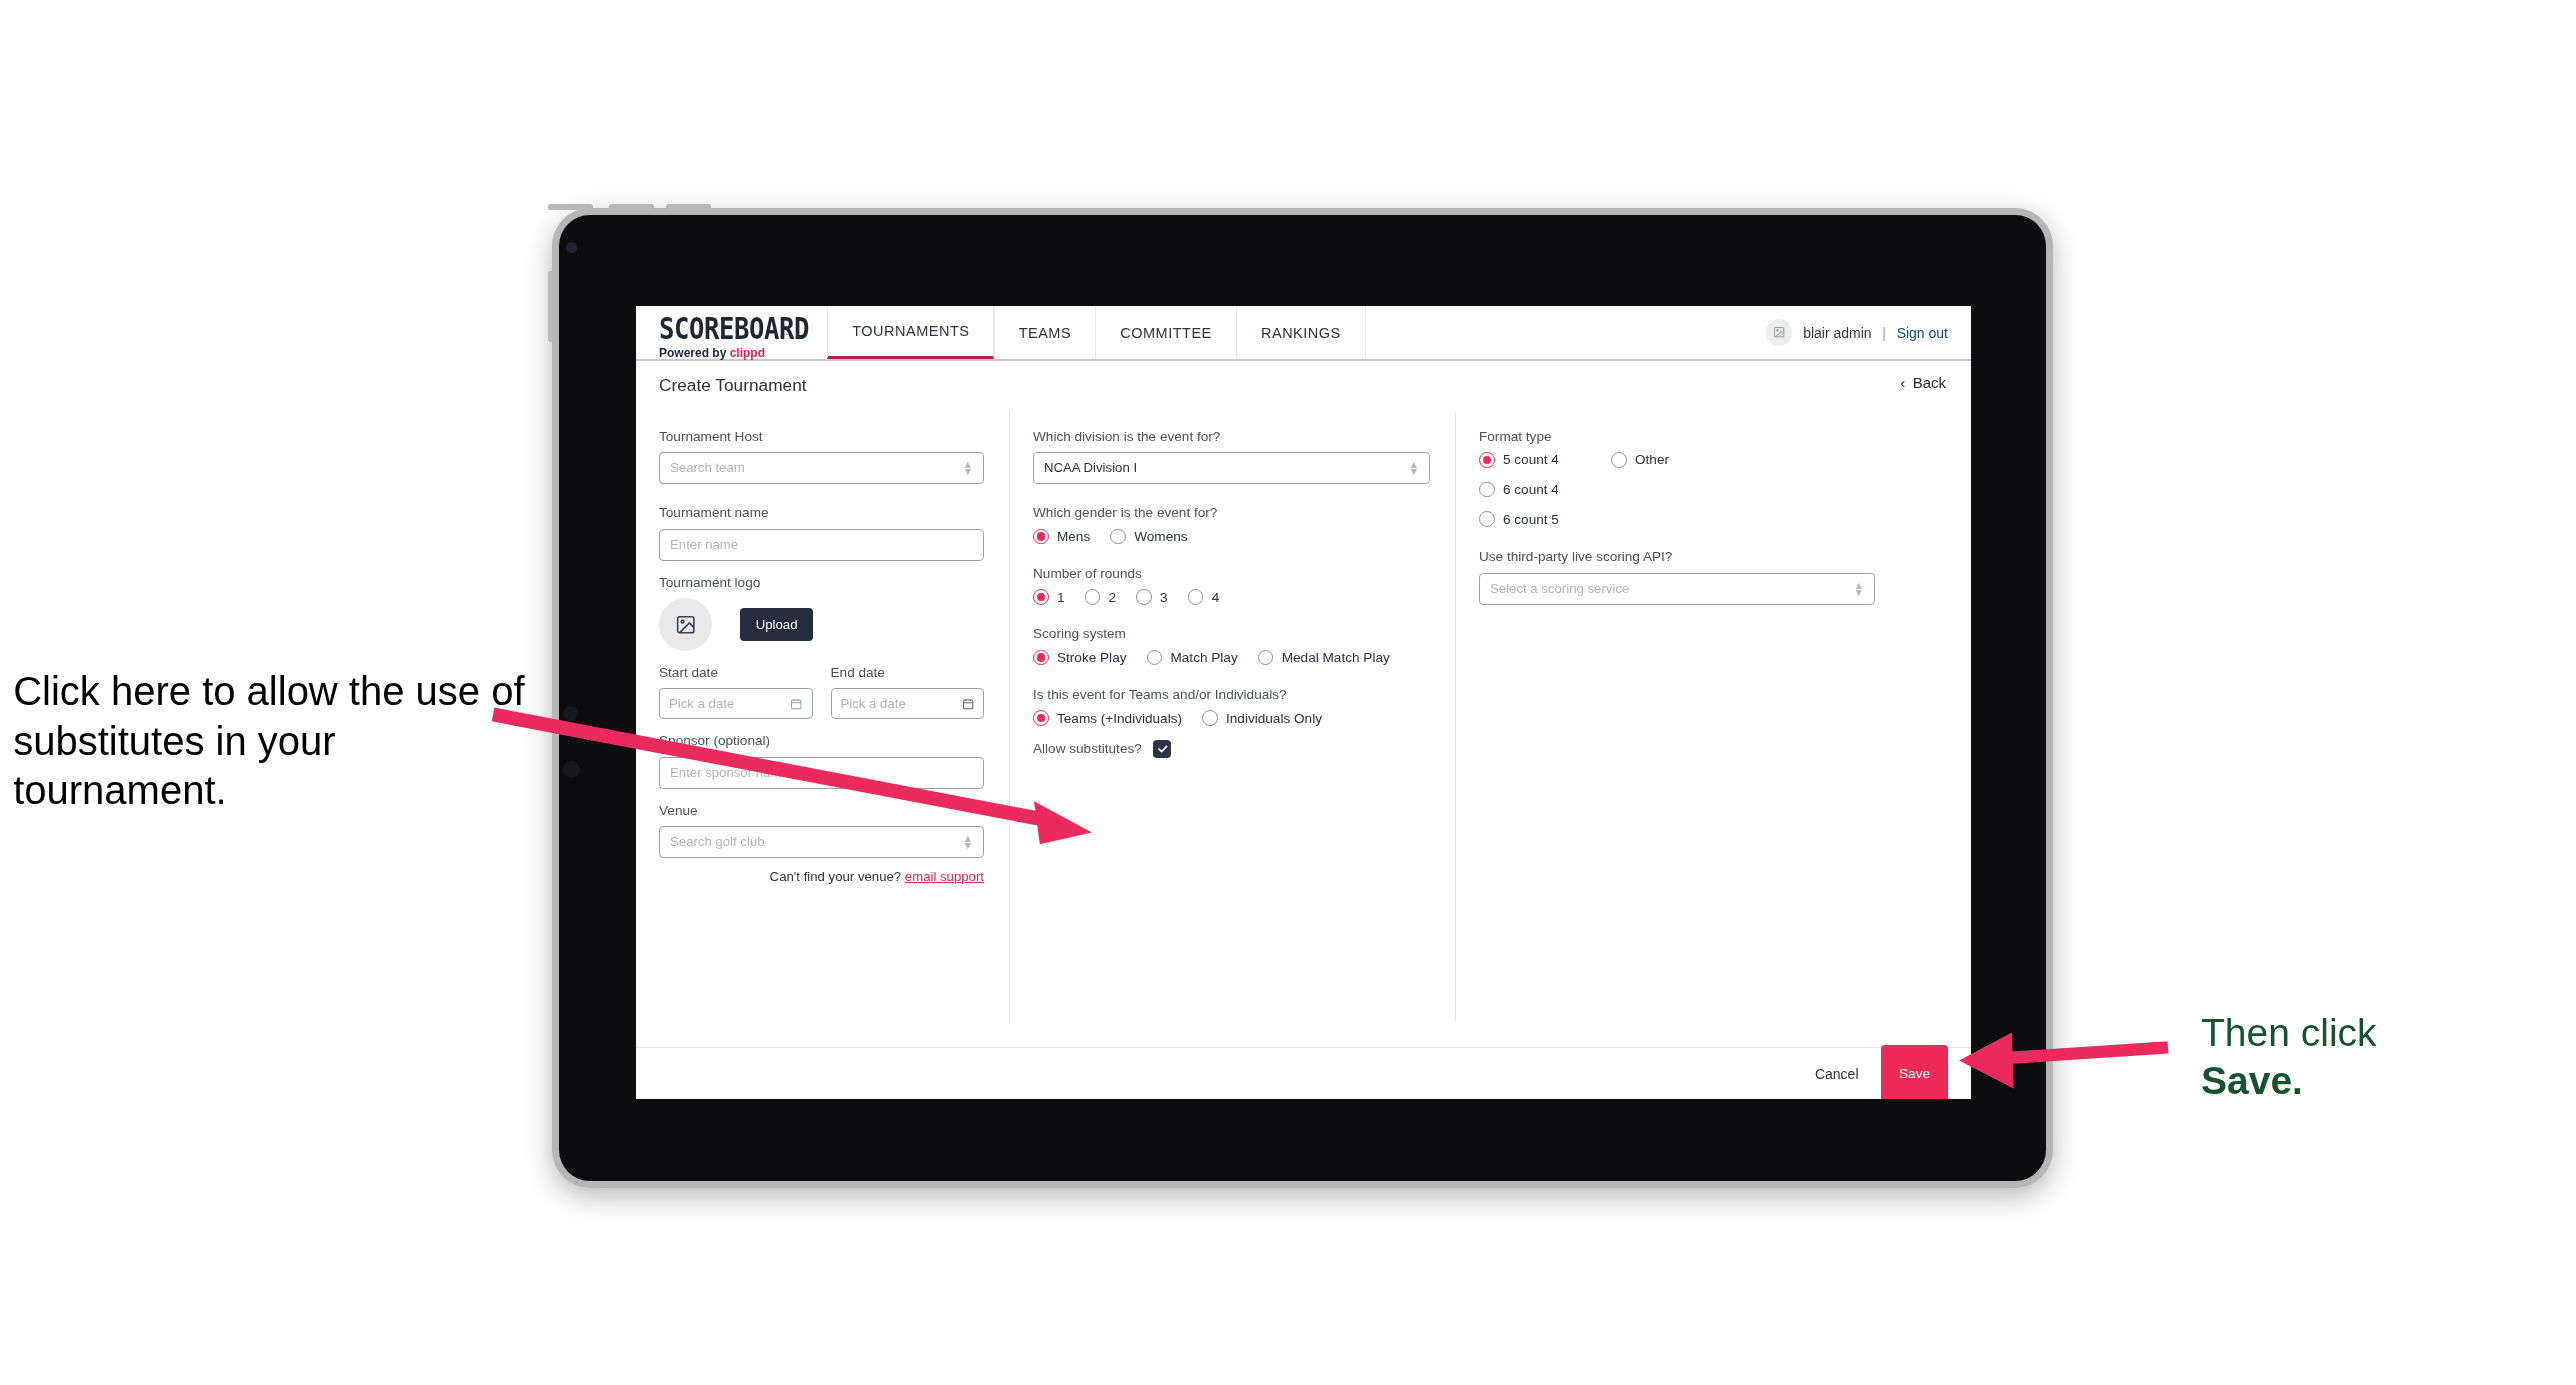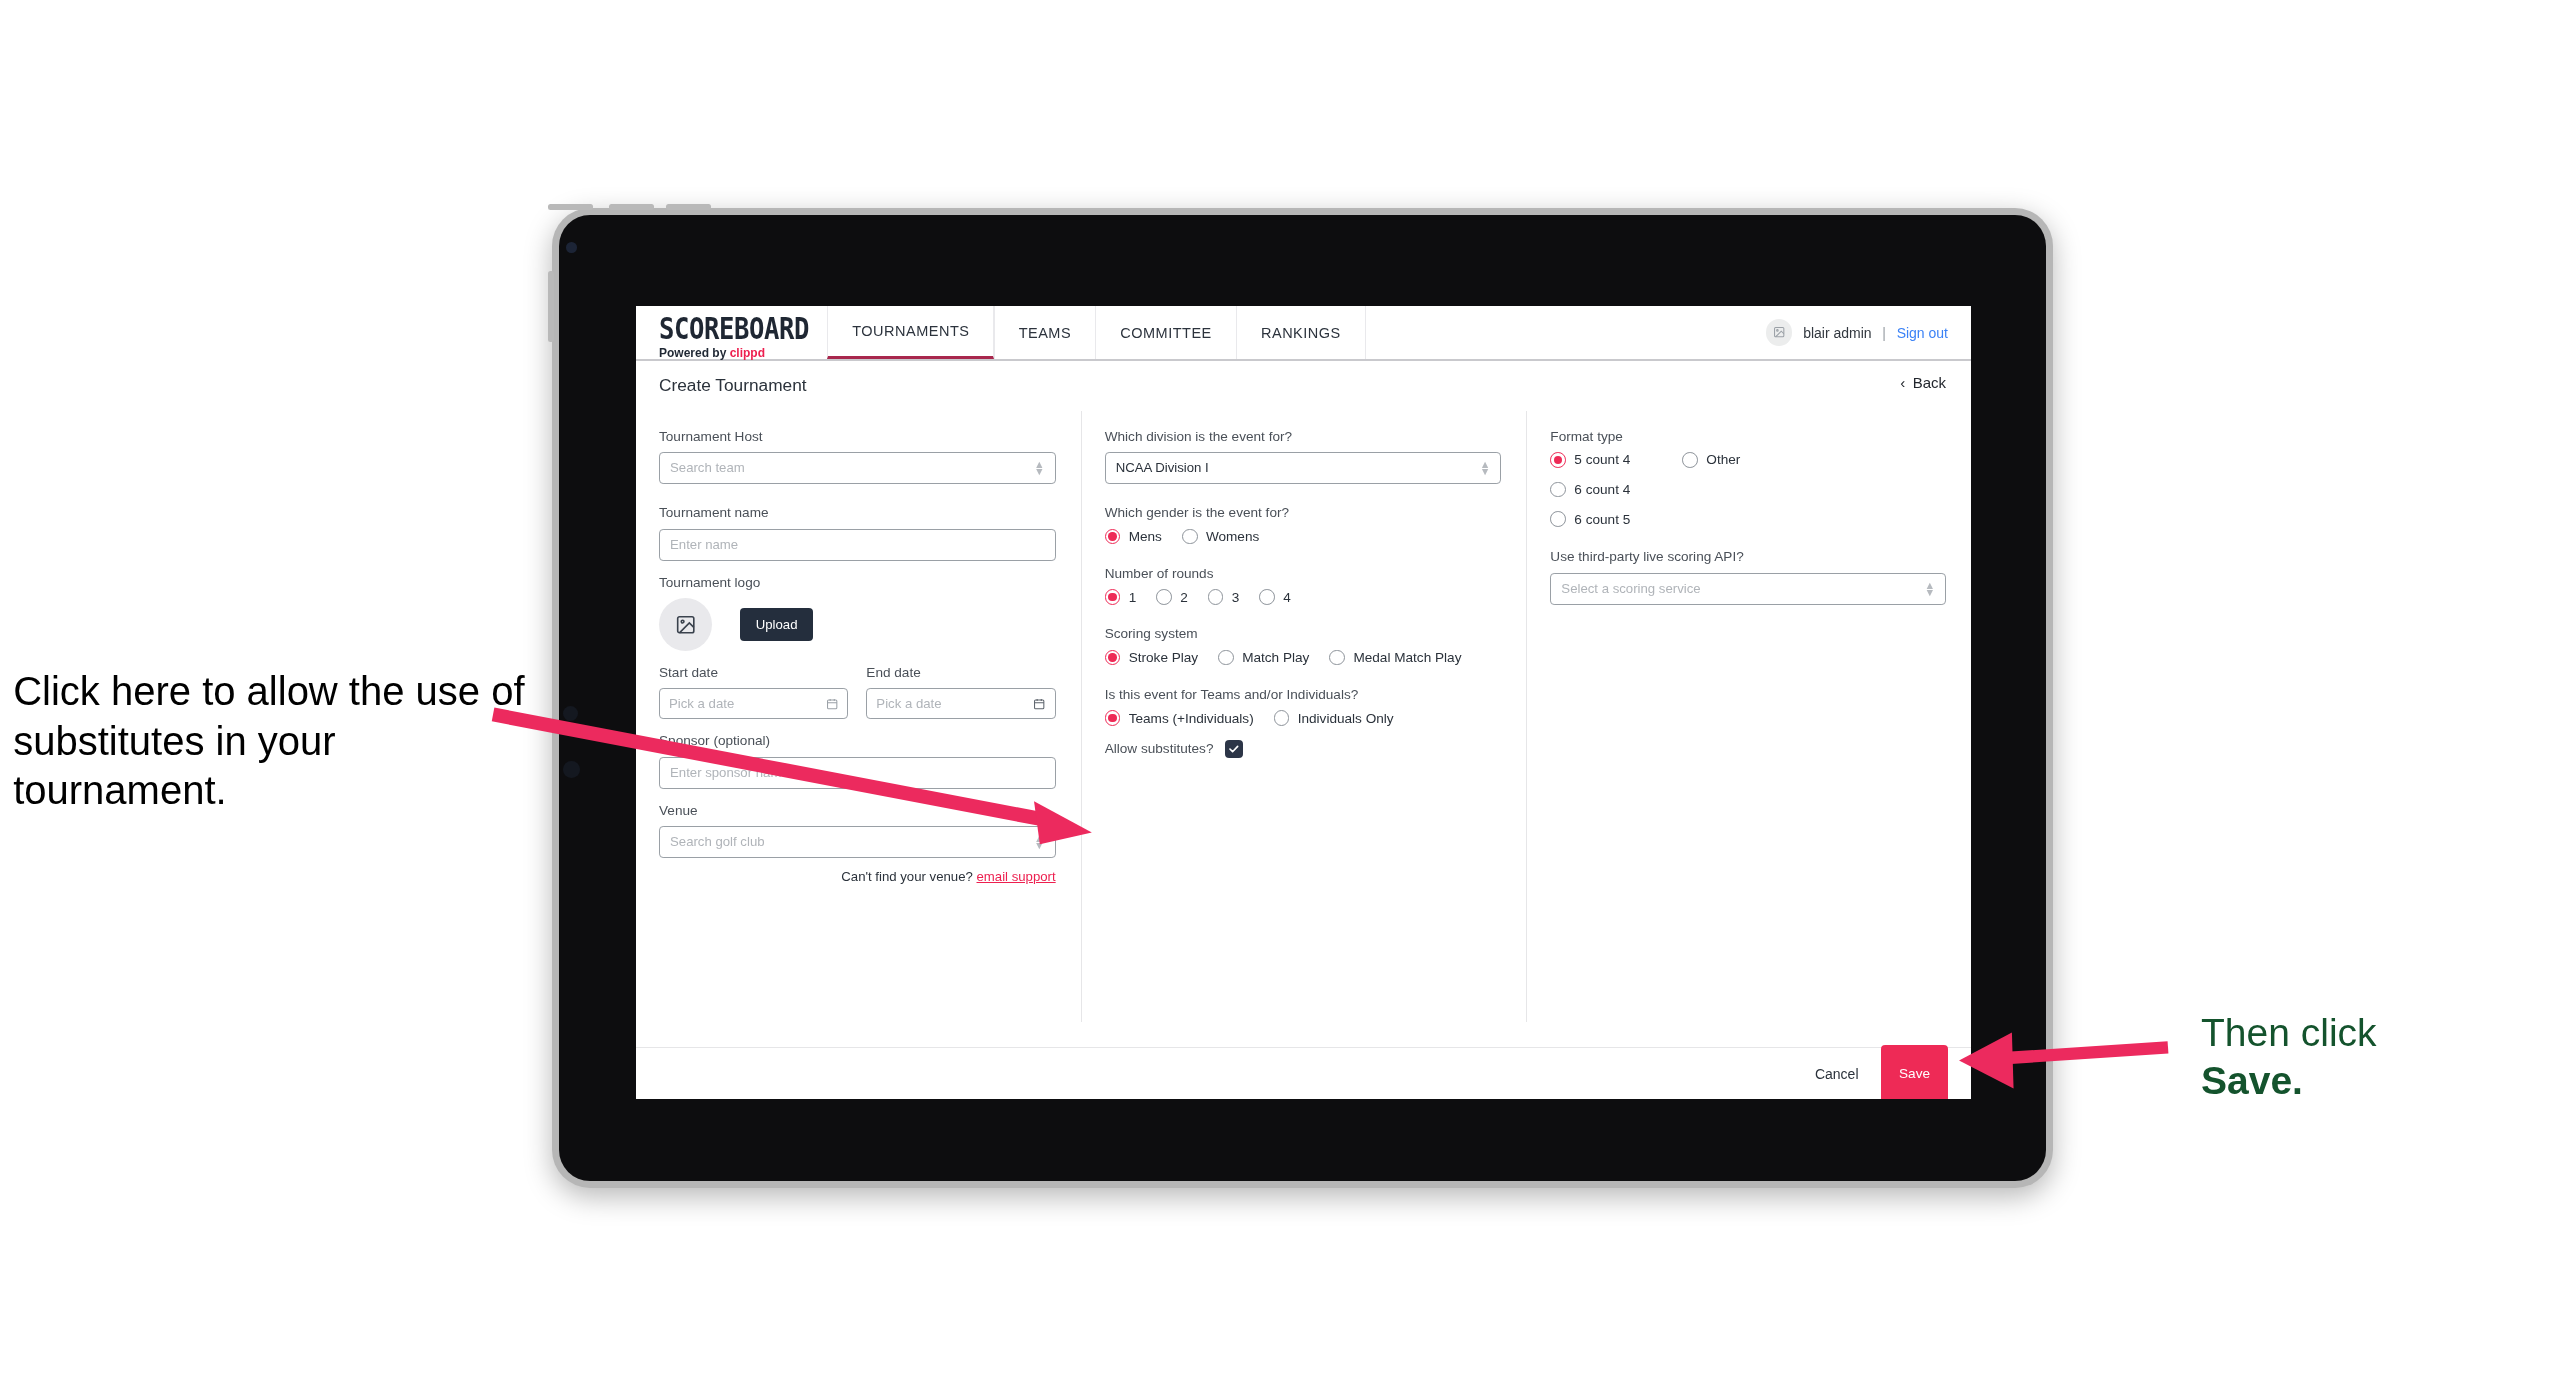--- a/index.html
+++ b/index.html
@@ -41,33 +41,33 @@
        font-size:14.5px;letter-spacing:0.5px;color:#2c333d;cursor:pointer;
        border-left:0.8px solid #e9e9ec;border-right:0.8px solid #e9e9ec;
        margin-left:-0.8px;box-sizing:border-box;}
   .tab.active{border-bottom:3.3px solid #a8274d;font-weight:500;}
   #userbox{position:absolute;right:23px;top:0;height:53px;display:flex;
        align-items:center;gap:10.7px;}
   #avatar{width:26.4px;height:26.4px;border-radius:50%;background:#eceded;
        display:flex;align-items:center;justify-content:center;color:#9aa0a6;}
   .user-txt{font-size:14px;color:#32383f;}
   .sep{color:#9aa0a6;font-size:14px;}
-  .signout{font-size:14px;color:#3b82f6;cursor:pointer;}
+  .signout{font-size:14px;color:#0c4a6e;cursor:pointer;}
   #appbar-rule{height:1.7px;background:#c9c9cd;}
 
   
   #titlerow{position:relative;height:50px;}
   #page-title{position:absolute;left:23px;top:14px;font-size:17.3px;color:#2b323b;}
   #back{position:absolute;right:25px;top:13.2px;font-size:15px;color:#23272e;
        display:flex;align-items:center;gap:7.4px;cursor:pointer;}
 
   
   #cols{position:relative;height:611px;display:flex;}
   .col{position:relative;box-sizing:border-box;padding:18px 25px 0 23px;}
-  .col.c1{width:446px;border-right:0.8px solid #e6e6e8;}
+  .col.c1{width:374px;border-right:0.8px solid #e6e6e8;}
   .col.c2{width:446px;border-right:0.8px solid #e6e6e8;}
   .col.c3{width:444px;}
 
   .lbl{font-size:13.6px;color:#4a5058;margin-bottom:8.3px;}
   .field{box-sizing:border-box;width:100%;height:32px;border:0.8px solid #9aa0a6;
       border-radius:4.1px;background:#fff;display:flex;align-items:center;
       padding:12px 10px;font-size:13.2px;color:#b0b4b9;position:relative;}
   .field.val{color:#2b323b;}
   .field .spin{position:absolute;right:10px;top:50%;transform:translateY(-50%);
       color:#b6babf;font-size:10.7px;line-height:7.4px;text-align:center;}

